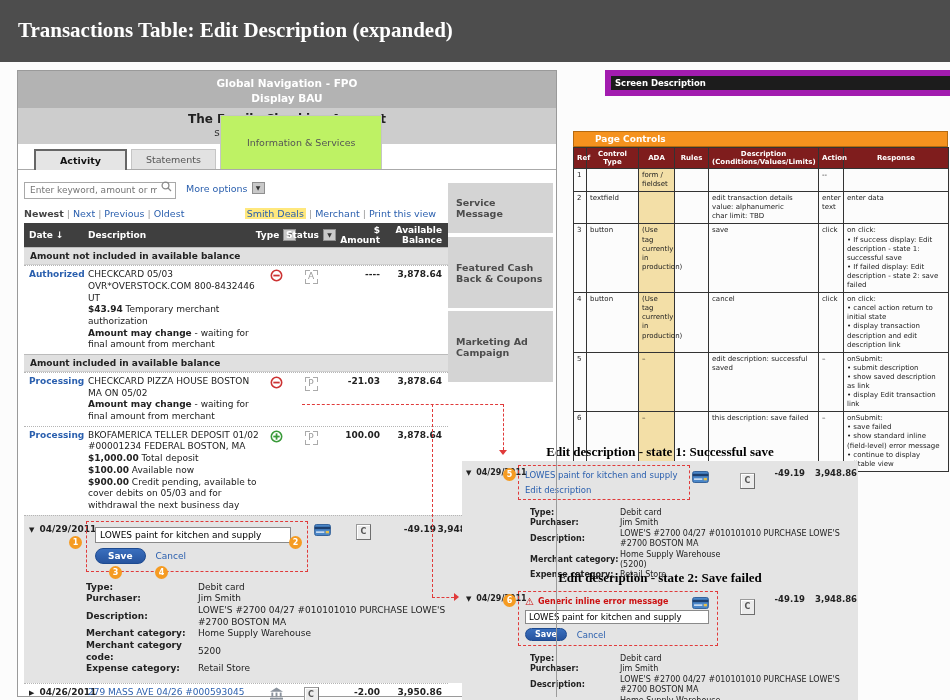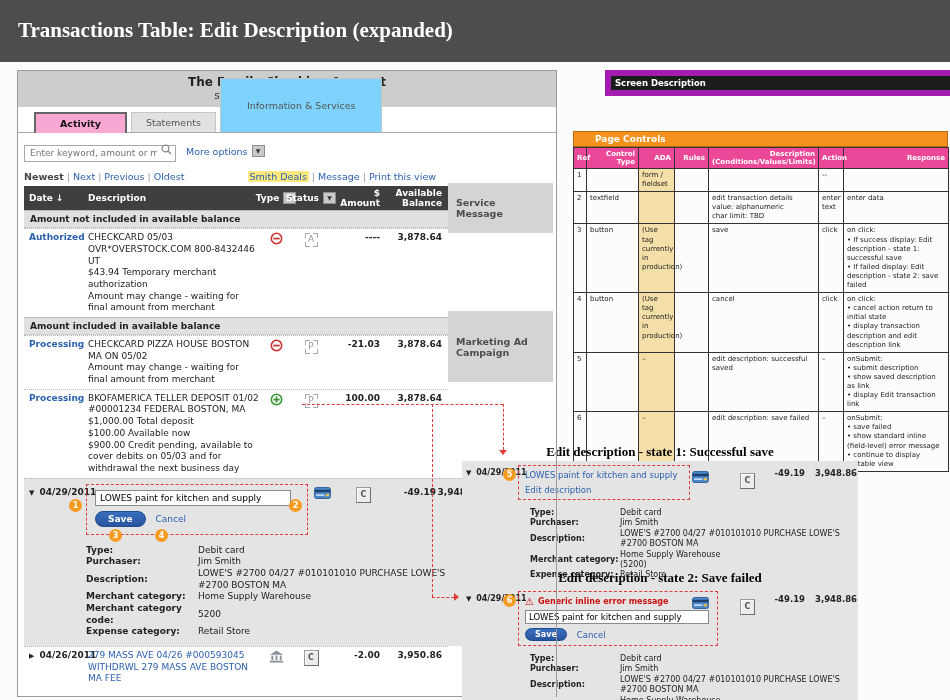--- a/index.html
+++ b/index.html
@@ -12,23 +12,23 @@
   
   #panel{position:absolute;left:17px;top:70px;width:540px;height:627px;background:#fff;
          border:1px solid #9a9a9a;box-sizing:border-box;}
   .gnav{height:37px;background:#b3b3b3;color:#fff;font-weight:bold;font-size:10.5px;
         text-align:center;line-height:1.45;padding-top:5px;box-sizing:border-box;}
   .acct{height:36px;background:#cdcdcd;text-align:center;padding-top:4px;box-sizing:border-box;}
   .acct .a1{font-weight:bold;font-size:12px;color:#222;}
   .acct .a2{font-size:10.5px;color:#333;}
   .tabs{display:flex;align-items:flex-end;padding:6px 0 0 16px;border-bottom:1px solid #aaa;height:26px;box-sizing:border-box;gap:4px;}
   .tab{font-size:9.5px;padding:4px 14px;background:#e2e2e2;border:1px solid #c5c5c5;border-bottom:none;color:#555;cursor:pointer;}
-  .tab.active{background:#f9a8d4;border:2px solid #666;border-bottom:none;font-weight:bold;color:#111;
+  .tab.active{background:#e5e5e5;border:2px solid #666;border-bottom:none;font-weight:bold;color:#111;
               padding:4px 24px;margin-bottom:-1px;}
-  .tab.t3{background:#7dd3fc;padding:21px 26px;text-align:center;}
+  .tab.t3{background:#bef264;padding:21px 26px;text-align:center;}
   .srow{padding:8px 0 2px 6px;display:flex;align-items:center;}
   .sbox{position:relative;width:152px;}
   .sbox input{width:100%;height:17px;border:1px solid #a9a9a9;font-size:9px;color:#888;
               padding:0 18px 0 5px;box-sizing:border-box;font-family:"DejaVu Sans",sans-serif;}
   .sbox svg{position:absolute;right:4px;top:3px;}
   .moreopt{font-size:9.5px;margin-left:10px;}
   a.lnk{color:#2a5fae;text-decoration:none;cursor:pointer;}
   .ddbtn{display:inline-block;width:11px;height:10px;background:#c9c9c9;border:1px solid #8f8f8f;
          font-size:6px;color:#333;text-align:center;line-height:10px;vertical-align:middle;margin-left:4px;cursor:pointer;}
   .ctlrow{display:flex;justify-content:space-between;padding:7px 6px 4px 6px;font-size:9.5px;width:424px;box-sizing:border-box;}
@@ -43,21 +43,21 @@
   .td{padding:0 2px;}
   .td.date{padding-left:5px;font-weight:bold;white-space:nowrap;}
   .tri{font-style:normal;color:#222;font-size:7px;margin-right:2px;}
   .td.desc a{display:block;}
   .td.tcol,.td.scol{text-align:center;justify-self:center;}
   .td.amt,.td.bal{text-align:right;font-weight:bold;padding-right:6px;}
   .hdr .td.amt,.hdr .td.bal{font-weight:bold;}
   .hdr .bal2{line-height:1.15;text-align:right;}
   .secbar{background:#e0e0e0;border-top:1px solid #bbb;border-bottom:1px solid #cfcfcf;
           font-weight:bold;font-size:9px;padding:3px 6px;width:424px;box-sizing:border-box;}
-  .bold{font-weight:normal;}
+  .bold{font-weight:bold;}
   .descline{line-height:1.3;}
   
   .stC{display:inline-block;width:13px;height:14px;background:#ececec;border:1px solid #9a9a9a;
        border-right-color:#6e6e6e;border-bottom-color:#6e6e6e;box-shadow:inset 1px 1px 0 #fff;
        font-weight:bold;font-size:8px;color:#555;text-align:center;line-height:14px;}
   .stBrk{position:relative;display:inline-block;width:15px;height:15px;}
   .stBrk i{font-style:normal;position:absolute;inset:0;text-align:center;line-height:15px;color:#999;font-size:9px;}
   .stBrk::before{content:"";position:absolute;top:1px;left:1px;width:4px;height:4px;border-top:1px solid #aaa;border-left:1px solid #aaa;}
   .stBrk::after{content:"";position:absolute;top:1px;right:1px;width:4px;height:4px;border-top:1px solid #aaa;border-right:1px solid #aaa;}
   .stBrk i::before{content:"";position:absolute;bottom:0;left:1px;width:4px;height:4px;border-bottom:1px solid #aaa;border-left:1px solid #aaa;}
@@ -84,21 +84,21 @@
          font-size:9.5px;padding:8px;box-sizing:border-box;display:flex;align-items:center;}
   
   #sdesc{position:absolute;left:573px;top:70px;width:419px;border:6px solid #a21caf;font-size:7.5px;box-sizing:border-box;margin-left:32px;}
   #sdesc .hd{background:#1c1c1c;color:#fff;font-weight:bold;font-size:8.5px;padding:2px 4px;}
   #sdesc table{border-collapse:collapse;width:100%;}
   #sdesc td{border:1px solid #000;padding:2px 4px;vertical-align:top;}
   #sdesc td.l{width:70px;font-weight:bold;}
   #pctrl{position:absolute;left:573px;top:131px;width:375px;box-sizing:border-box;}
   #pctrl .hd{background:#f5921e;color:#fff;font-weight:bold;font-size:9px;padding:2px 21px;border:1px solid #b56a10;}
   #pctrl table{border-collapse:collapse;width:375px;table-layout:fixed;font-size:7px;}
-  #pctrl th{background:#ec4899;color:#fff;font-weight:bold;text-align:right;padding:2px 3px;border:1px solid #333;font-size:7px;}
+  #pctrl th{background:#7f1d1d;color:#fff;font-weight:bold;text-align:center;padding:2px 3px;border:1px solid #333;font-size:7px;}
   #pctrl td{border:1px solid #333;padding:2px 3px;vertical-align:top;white-space:pre-line;line-height:1.3;}
   #pctrl td.ada{background:#f3dfa7;}
   
   .dashH{position:absolute;height:0;border-top:1px dashed #e03a3a;}
   .dashV{position:absolute;width:0;border-left:1px dashed #e03a3a;}
   .arrD{position:absolute;width:0;height:0;border-left:4px solid transparent;border-right:4px solid transparent;border-top:5px solid #e03a3a;}
   .arrR{position:absolute;width:0;height:0;border-top:4px solid transparent;border-bottom:4px solid transparent;border-left:5px solid #e03a3a;}
   
   .sttitle{position:absolute;width:396px;text-align:center;font-family:"Liberation Serif",serif;
            font-weight:bold;font-size:13px;color:#000;}
@@ -124,20 +124,24 @@
 </head>
 <body>
 
 <div id="stage">
 
   <div id="titlebar">
     <div class="t">Transactions Table: Edit Description (expanded)</div>
   </div>
 
   <div id="panel">
+    <div class="gnav">
+      <div>Global Navigation - FPO</div>
+      <div>Display BAU</div>
+    </div>
     <div class="acct">
       <div class="a1">The Family Checking Account</div>
       <div class="a2">summary display variations</div>
     </div>
     <div class="tabs">
       <div class="tab active">Activity</div>
       <div class="tab">Statements</div>
       <div class="tab t3">Information &amp; Services</div>
     </div>
 
@@ -151,21 +155,21 @@
       </span>
       <a class="lnk moreopt">More options</a>
       <span class="ddbtn">▼</span>
     </div>
 
     <div class="ctlrow">
       <span>
         <span class="curr">Newest</span><span class="sep">|</span><a class="lnk">Next</a><span class="sep">|</span><a class="lnk">Previous</a><span class="sep">|</span><a class="lnk">Oldest</a>
       </span>
       <span>
-        <a class="lnk hideals">Smith Deals</a><span class="sep">|</span><a class="lnk">Message</a><span class="sep">|</span><a class="lnk">Print this view</a>
+        <a class="lnk hideals">Smith Deals</a><span class="sep">|</span><a class="lnk">Merchant</a><span class="sep">|</span><a class="lnk">Print this view</a>
       </span>
     </div>
 
     <div id="ttable">
 
       <div class="trow hdr">
         <span class="td date"><span>Date</span> <span>↓</span></span>
         <span class="td">Description</span>
         <span class="td tcol" style="white-space:nowrap;"><span>Type</span><span class="ddbtn">▼</span></span>
         <span class="td scol" style="white-space:nowrap;"><span>Status</span><span class="ddbtn">▼</span></span>
@@ -292,20 +296,21 @@
                 </svg></span></span>
     <span class="td scol"><span class="stC cslot">C</span></span>
     <span class="td amt">-2.00</span>
     <span class="td bal">3,950.86</span>
   </div>
         </div>
 
     </div>
 
     <div class="adbox" style="top:112px;height:50px;">Service Message</div>
+    <div class="adbox" style="top:166px;height:71px;">Featured Cash Back &amp; Coupons</div>
     <div class="adbox" style="top:240px;height:71px;">Marketing Ad Campaign</div>
   </div>
 
   <div id="sdesc">
     <div class="hd">Screen Description</div>
   </div>
 
   <div id="pctrl">
     <div class="hd">Page Controls</div>
     <table>
@@ -382,21 +387,21 @@
             <td>onSubmit:
 • submit description
 • show saved description as link
 • display Edit transaction link</td>
           </tr>
           <tr>
             <td>6</td>
             <td></td>
             <td class="ada">–</td>
             <td></td>
-            <td>edit description: save failed</td>
+            <td>this description: save failed</td>
             <td>–</td>
             <td>onSubmit:
 • save failed
 • show standard inline (field-level) error message
 • continue to display editable view</td>
           </tr>
         </tbody>
     </table>
   </div>
 

